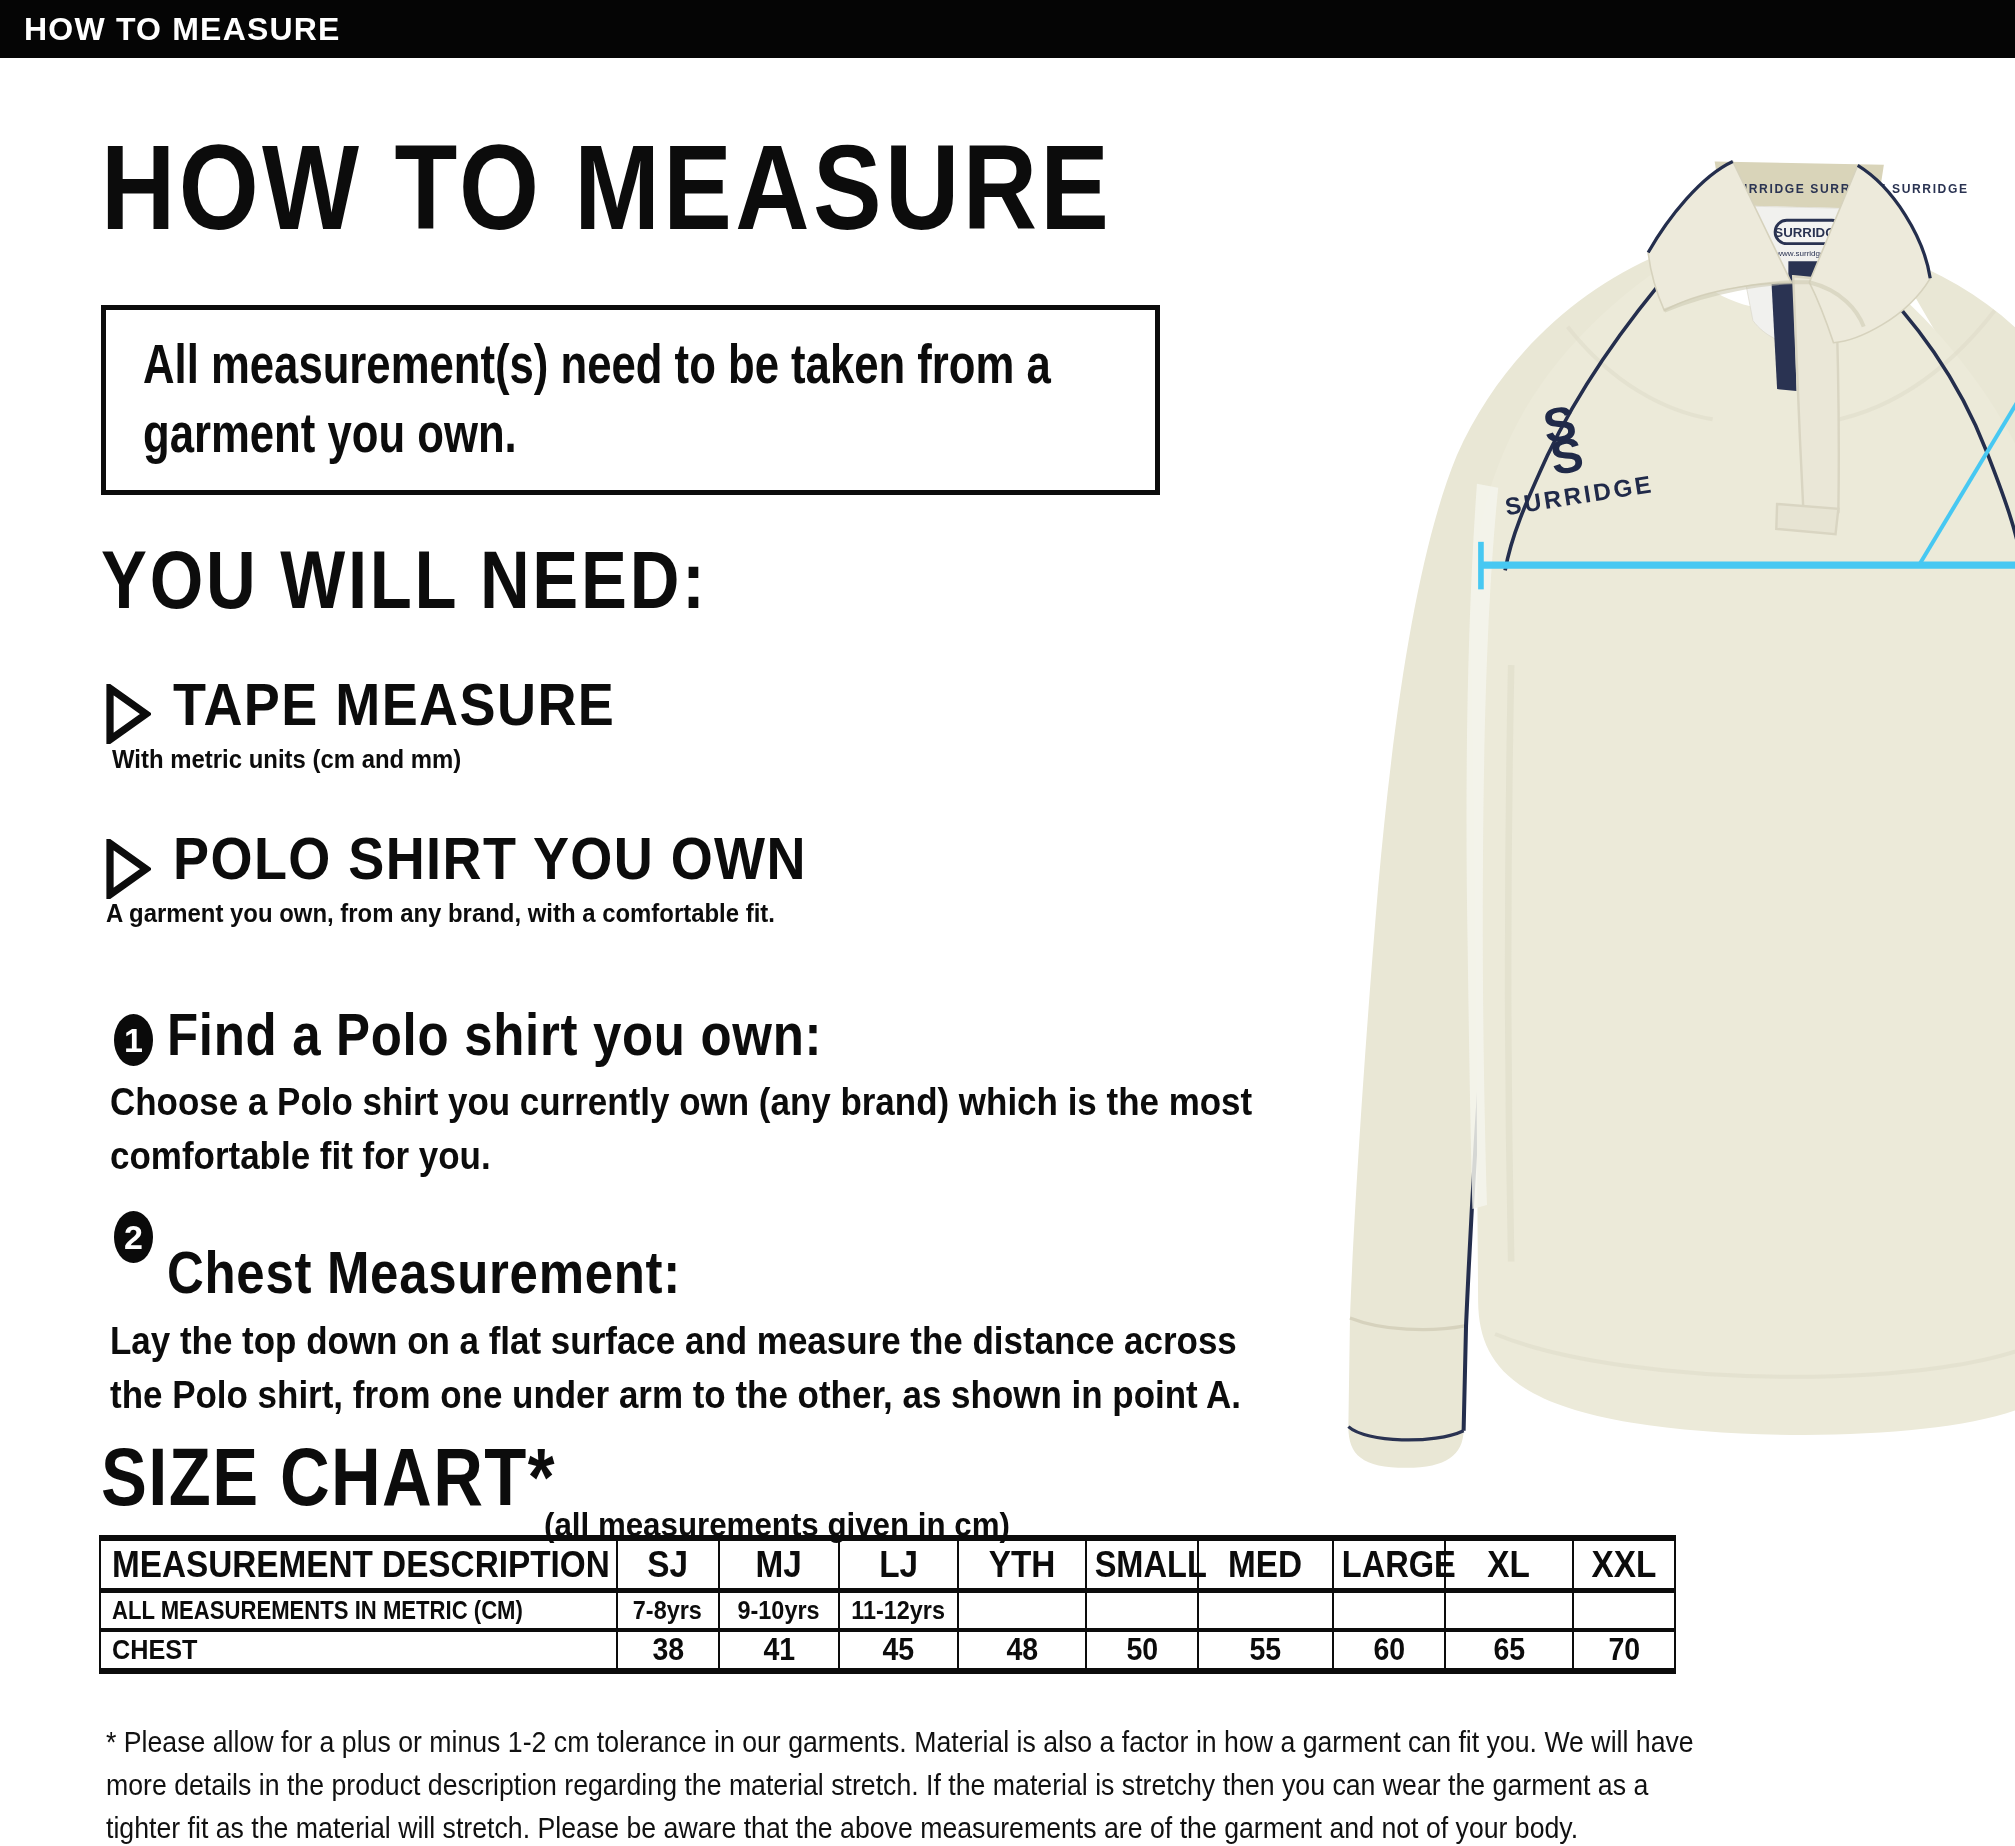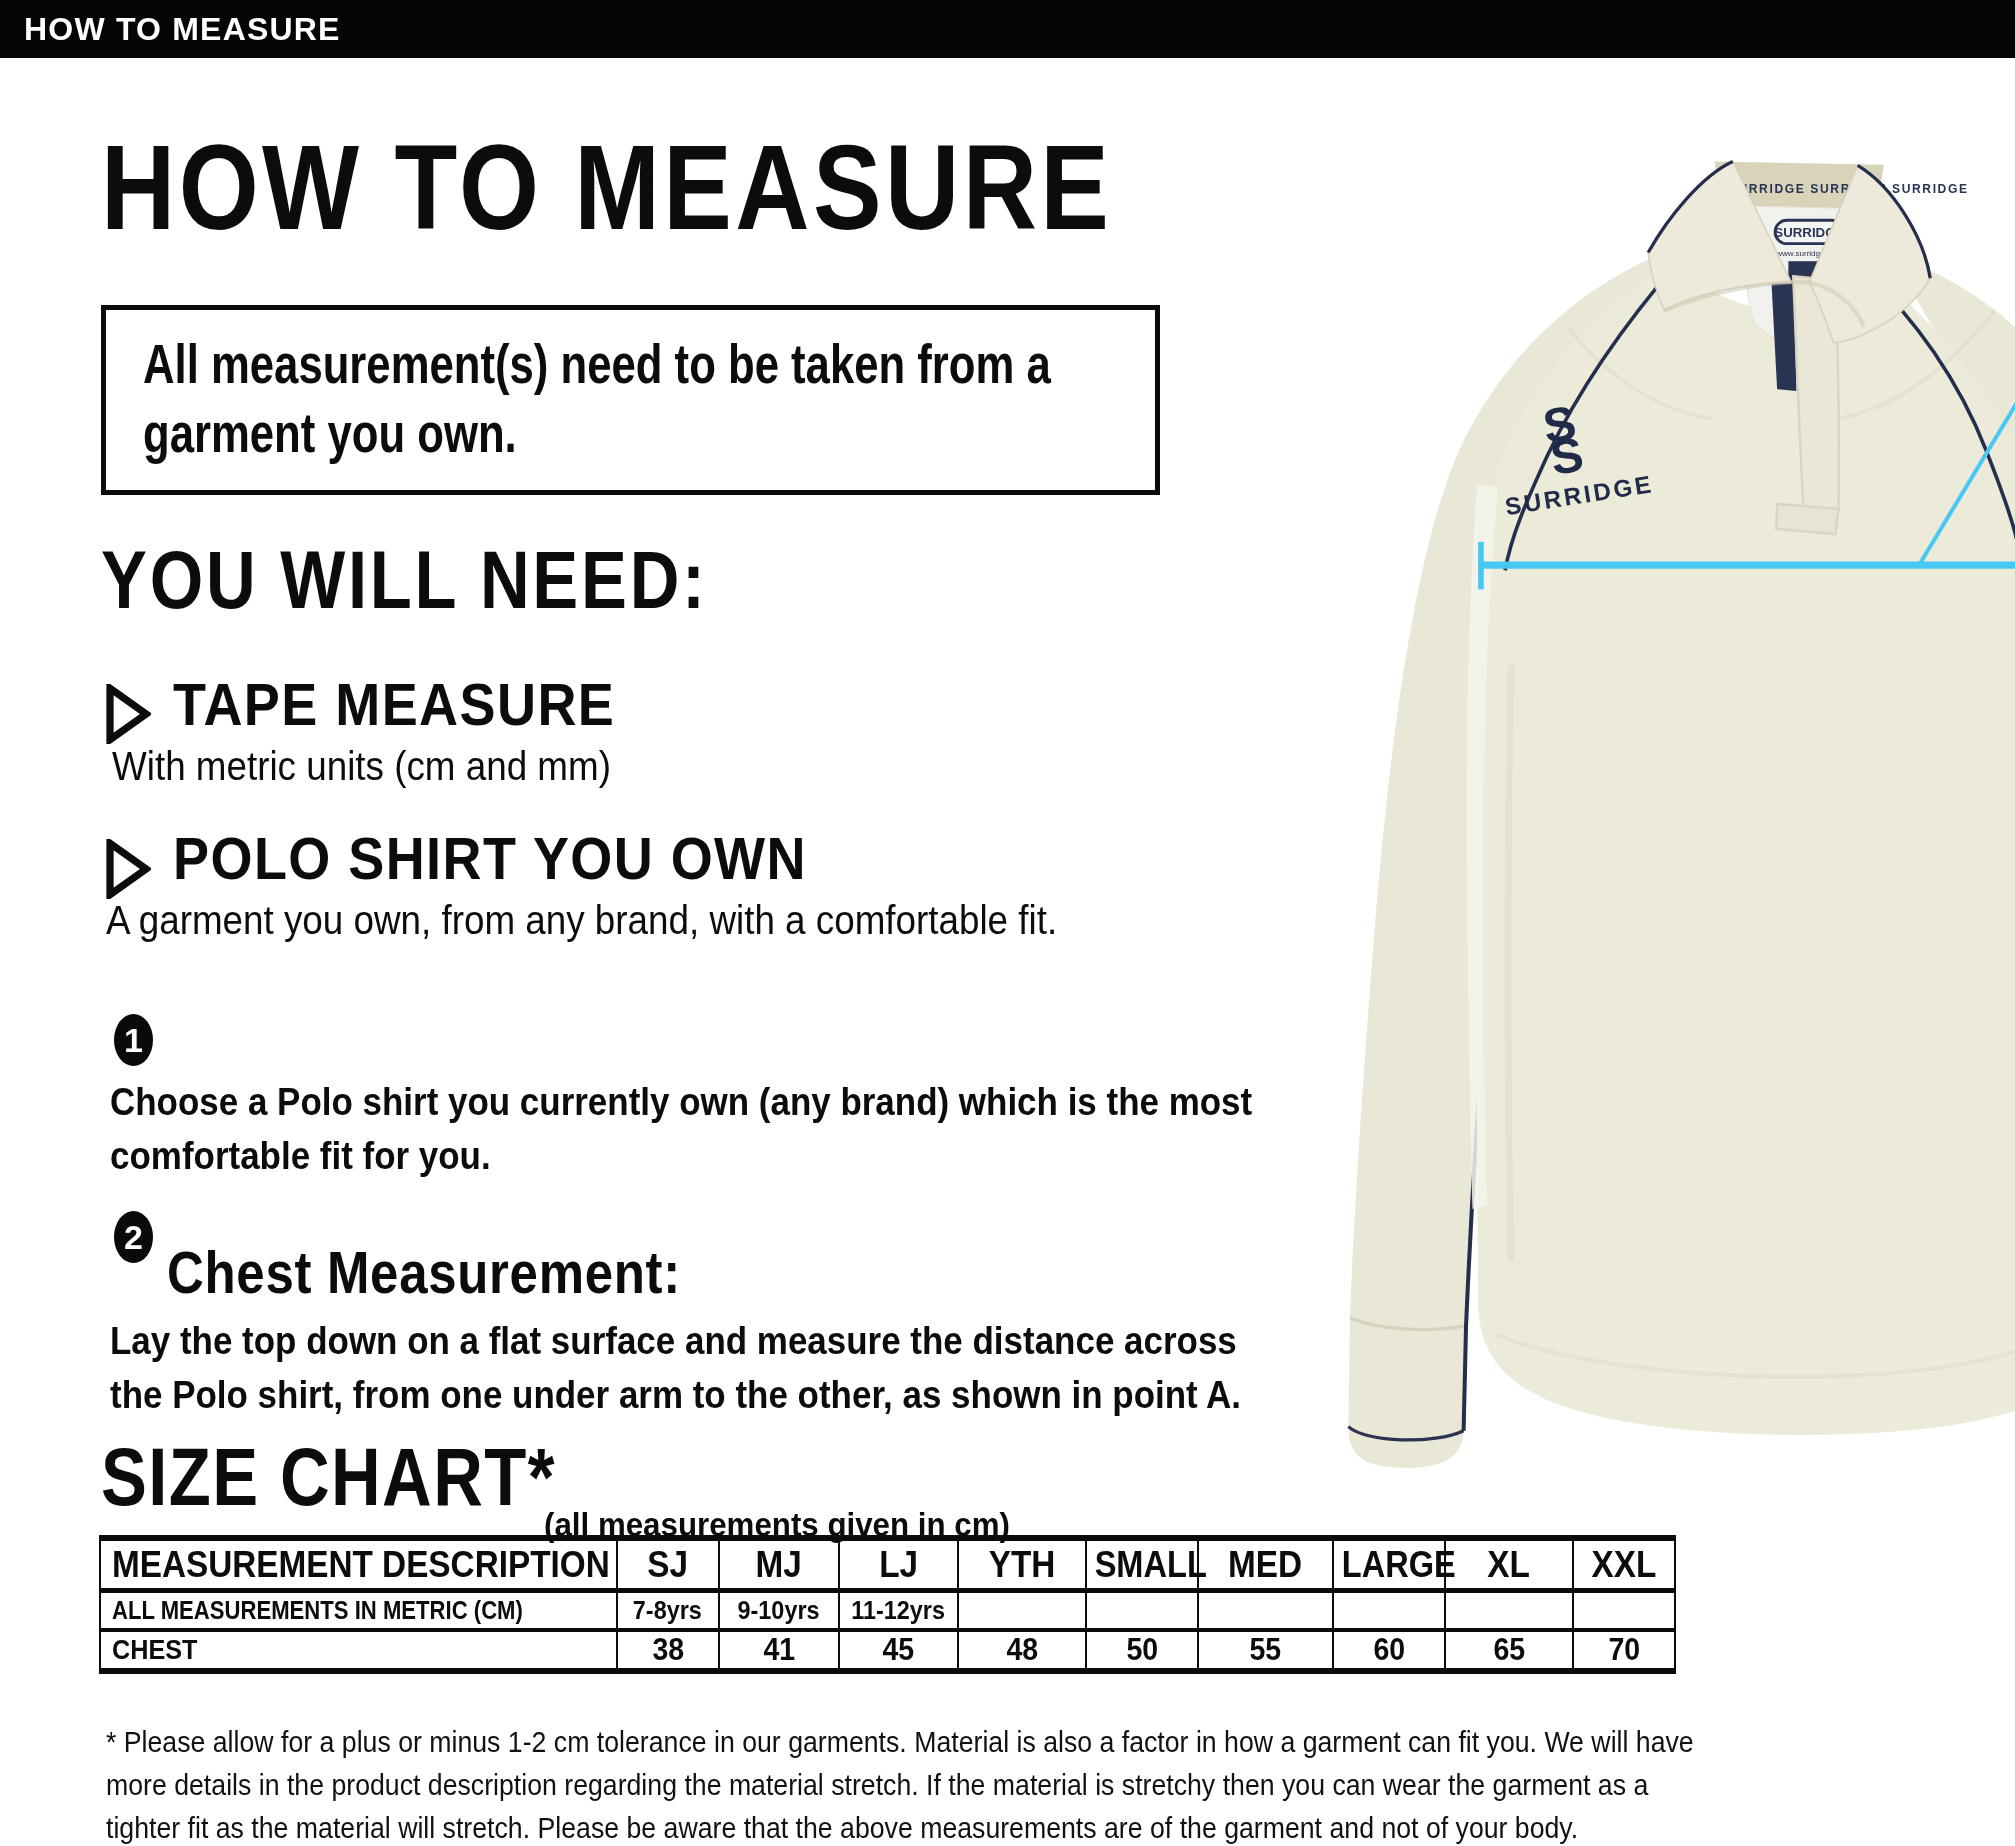--- a/index.html
+++ b/index.html
@@ -25,21 +25,21 @@
   .notice-line{font-size:56px;font-weight:700;line-height:69px;}
   .ywn{position:absolute;left:101px;top:540px;margin:0;font-size:81px;font-weight:700;letter-spacing:3.2px;line-height:1;}
 
   
   .tri{position:absolute;}
   .tri-1{left:106px;top:684px;}
   .tri-2{left:106px;top:839px;}
   .need-title{position:absolute;font-size:60px;font-weight:700;letter-spacing:1.6px;line-height:1;text-align:center;}
   .nt-1{left:173px;top:675px;}
   .nt-2{left:173px;top:829px;}
-  .need-desc{position:absolute;font-size:40px;font-weight:400;line-height:1;}
+  .need-desc{position:absolute;font-size:26px;font-weight:700;line-height:1;}
   .nd-1{left:112px;top:746px;}
   .nd-2{left:106px;top:900px;}
 
   
   .badge{position:absolute;width:39px;height:52px;background:#0a0a0a;border-radius:50%;
          display:flex;align-items:center;justify-content:center;}
   .badge span{color:#fff;font-size:34px;font-weight:700;}
   .b-1{left:114px;top:1014px;}
   .b-2{left:114px;top:1211px;}
   .step-title{position:absolute;font-size:60px;font-weight:700;letter-spacing:0.8px;line-height:1;}
@@ -94,20 +94,21 @@
 
   <svg class="tri tri-2" width="45" height="60" viewBox="0 0 112 148">
     <polygon points="10,10 10,138 100,74" fill="none" stroke="#0c0c0c" stroke-width="18"></polygon>
   </svg>
   <div class="need-title nt-2"><span class="cond sx90">POLO SHIRT YOU OWN</span></div>
   <div class="need-desc nd-2"><span class="cond sx92">A garment you own, from any brand, with a comfortable fit.</span></div>
 
   <div class="badge b-1">
       <span>1</span>
     </div>
+  <div class="step-title st-1"><span class="cond sx85">Find a Polo shirt you own:</span></div>
   <div class="step-desc sd-1">
     <div><span class="cond sx92">Choose a Polo shirt you currently own (any brand) which is the most</span></div>
     <div><span class="cond sx92">comfortable fit for you.</span></div>
   </div>
 
   <div class="badge b-2">
       <span>2</span>
     </div>
   <div class="step-title st-2"><span class="cond sx85">Chest Measurement:</span></div>
   <div class="step-desc sd-2">

